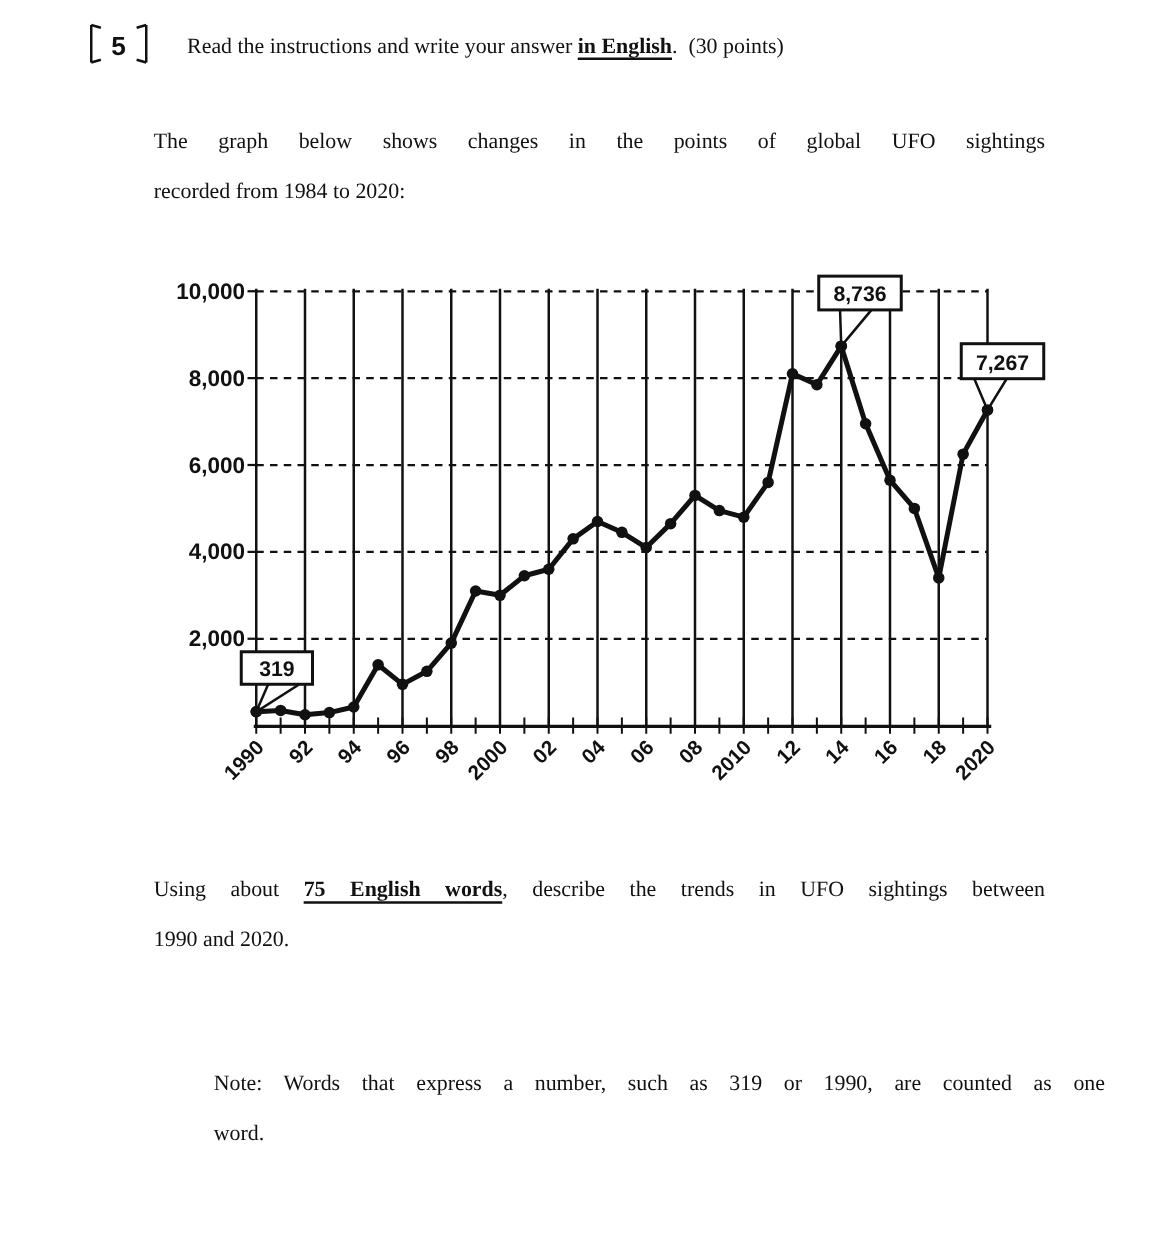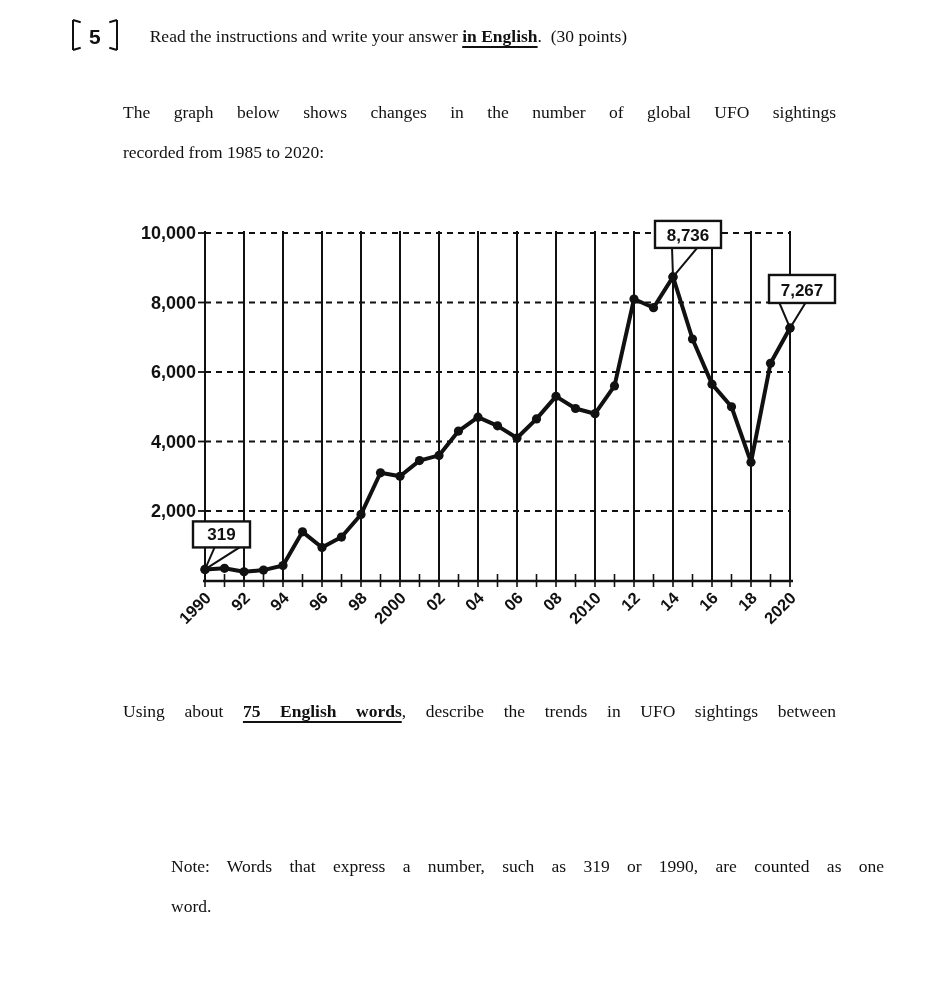--- a/index.html
+++ b/index.html
@@ -36,22 +36,22 @@
   .clab{font:bold 17px "Liberation Sans","DejaVu Sans",sans-serif;fill:#111;}
 </style>
 </head>
 <body>
 
 <div class="page">
 
   <div class="hdr"><span class="tb l"></span><span class="qnum">5</span><span class="tb r"></span><span class="qtitle"><span>Read the instructions and write your answer </span><span class="seg-b seg-u">in English</span><span>.  </span><span>(30 points)</span></span></div>
 
   <div class="para p1">
-    <div class="just">The graph below shows changes in the number of global UFO sightings</div>
-    <div>recorded from 1985 to 2020:</div>
+    <div class="just">The graph below shows changes in the points of global UFO sightings</div>
+    <div>recorded from 1984 to 2020:</div>
   </div>
 
   <svg id="chart" width="928" height="991" viewBox="0 0 928 991">
       <line x1="205" y1="231" x2="205" y2="581" stroke="#111111" stroke-width="2"></line>
       <line x1="244" y1="231" x2="244" y2="581" stroke="#111111" stroke-width="2"></line>
       <line x1="283" y1="231" x2="283" y2="581" stroke="#111111" stroke-width="2"></line>
       <line x1="322" y1="231" x2="322" y2="581" stroke="#111111" stroke-width="2"></line>
       <line x1="361" y1="231" x2="361" y2="581" stroke="#111111" stroke-width="2"></line>
       <line x1="400" y1="231" x2="400" y2="581" stroke="#111111" stroke-width="2"></line>
       <line x1="439" y1="231" x2="439" y2="581" stroke="#111111" stroke-width="2"></line>
@@ -168,20 +168,21 @@
       <text x="688" y="240.92399999999998" text-anchor="middle" class="clab">8,736</text>
       <circle cx="673" cy="276.924" r="4.6" fill="#111111"></circle>
       <polygon points="790,327.97175 779,301.97175 806,301.97175" fill="#fff" stroke="#111111" stroke-width="2"></polygon>
       <rect x="769" y="274.97175" width="66" height="28" fill="#fff" stroke="#111111" stroke-width="2.4"></rect>
       <text x="802" y="295.97175" text-anchor="middle" class="clab">7,267</text>
       <circle cx="790" cy="327.97175" r="4.6" fill="#111111"></circle>
     </svg>
 
   <div class="para p2">
     <div class="just"><span>Using about </span><span class="seg-b seg-u">75 English words</span><span>, describe the trends in UFO sightings between</span></div>
+    <div>1990 and 2020.</div>
   </div>
 
   <div class="para p3">
     <div class="just">Note: Words that express a number, such as 319 or 1990, are counted as one</div>
     <div>word.</div>
   </div>
 
 </div>
 
 </body></html>

